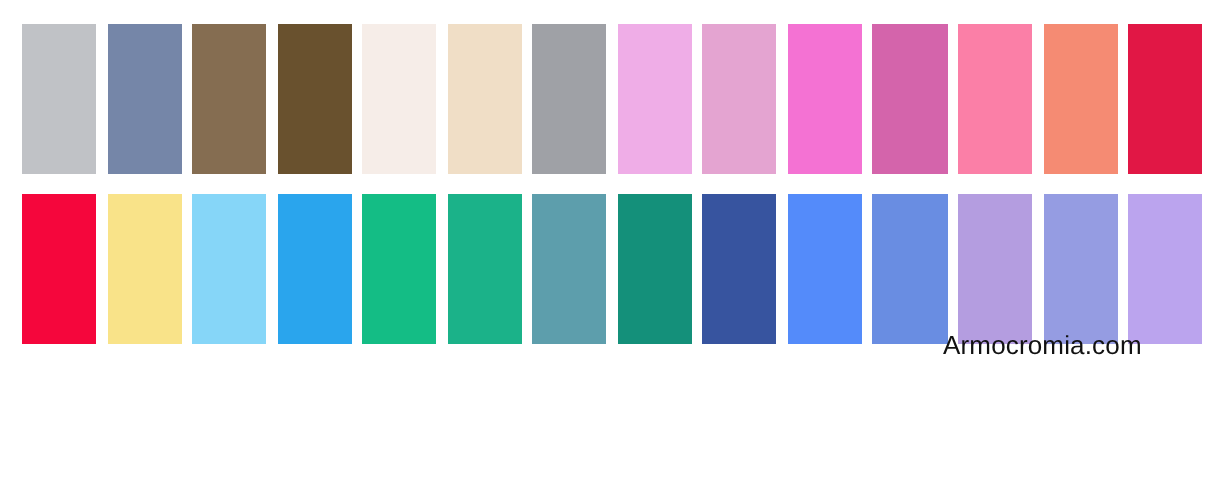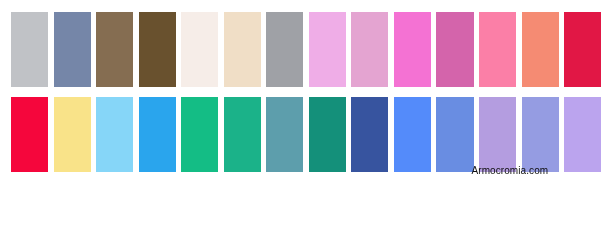--- a/index.html
+++ b/index.html
@@ -12,21 +12,21 @@
     position:relative;
     -webkit-font-smoothing:antialiased;
   }
   .palette-board { position:absolute; left:0; top:0; width:615px; height:184px; background:#ffffff; }
   .palette-row { position:absolute; left:11px; display:flex; flex-direction:row; gap:5.46px; }
   .palette-row-1 { top:12px; }
   .palette-row-2 { top:97px; }
   .color-swatch { width:37.1px; height:74.5px; flex:0 0 auto; }
   .watermark {
     position:absolute; left:471.5px; top:165.6px;
-    font-size:10px; line-height:1; letter-spacing:0.08px;
+    font-size:13px; line-height:1; letter-spacing:0.08px;
     color:#111111; white-space:nowrap;
   }
 </style>
 </head>
 <body style="background-color: rgb(255, 255, 255);">
 
 <div class="palette-board">
 
   <div class="palette-row palette-row-1">
       <div class="color-swatch" style="background-color: rgb(192, 194, 198);"></div>

